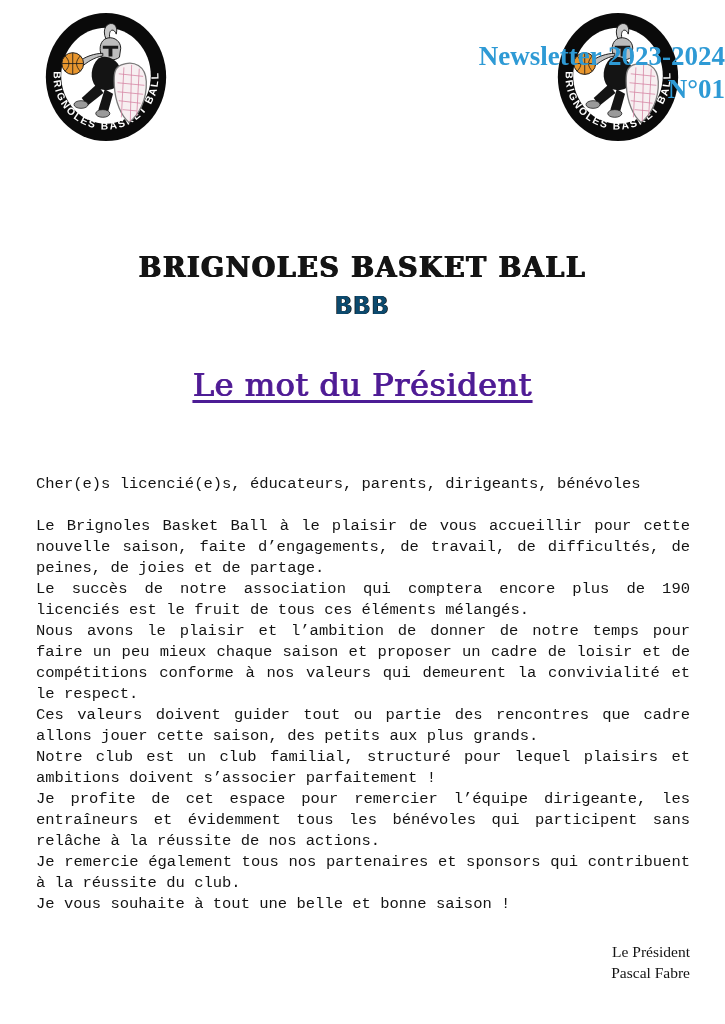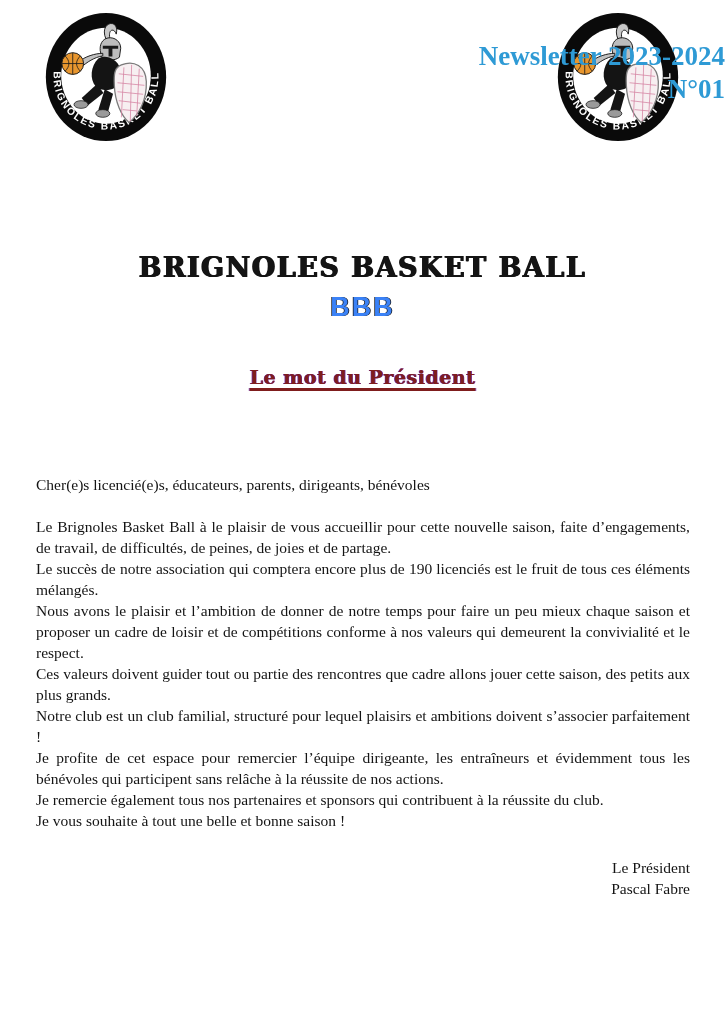--- a/index.html
+++ b/index.html
@@ -54,42 +54,42 @@
     letter-spacing: 1.5px;
     color: #141414;
     text-shadow: 0.7px 0 0 #141414, -0.7px 0 0 #141414;
   }
   .club-abbr {
     position: absolute;
     top: 292px;
     left: 0;
     width: 100%;
     text-align: center;
-    font-family: Liberation Sans, sans-serif;
+    font-family: Liberation Mono, monospace;
     font-weight: bold;
     font-size: 27px;
     letter-spacing: 2px;
-    color: #3b82f6;
+    color: #0c4a6e;
     text-shadow: 0.7px 0 0 #141414, -0.7px 0 0 #141414;
   }
 
   
   .section-title {
     position: absolute;
     top: 366px;
     left: 0;
     width: 100%;
     text-align: center;
   }
   .section-title span {
     font-family: "DejaVu Serif", serif;
-    font-weight: bold;
-    font-size: 19px;
+    font-weight: normal;
+    font-size: 32px;
     letter-spacing: 0.5px;
-    color: #7f1d1d;
+    color: #4c1d95;
     text-shadow: 0.6px 0 0 #7030a0, -0.6px 0 0 #7030a0;
     text-decoration: underline;
     text-decoration-thickness: 2.5px;
     text-underline-offset: 4px;
   }
 
   
   .body-block {
     position: absolute;
     top: 474px;
@@ -97,20 +97,21 @@
     width: 654px;
     font-family: "Liberation Serif", serif;
     font-size: 15.5px;
     line-height: 21px;
     color: #141414;
   }
   .body-block p {
     margin: 0;
     text-align: justify;
     hyphens: none;
+    font-family: Liberation Mono, monospace;
   }
   .body-block p.greeting {
     margin-bottom: 21px;
     text-align: left;
   }
 
   .signature {
     margin-top: 26px;
     text-align: right;
     line-height: 21px;

